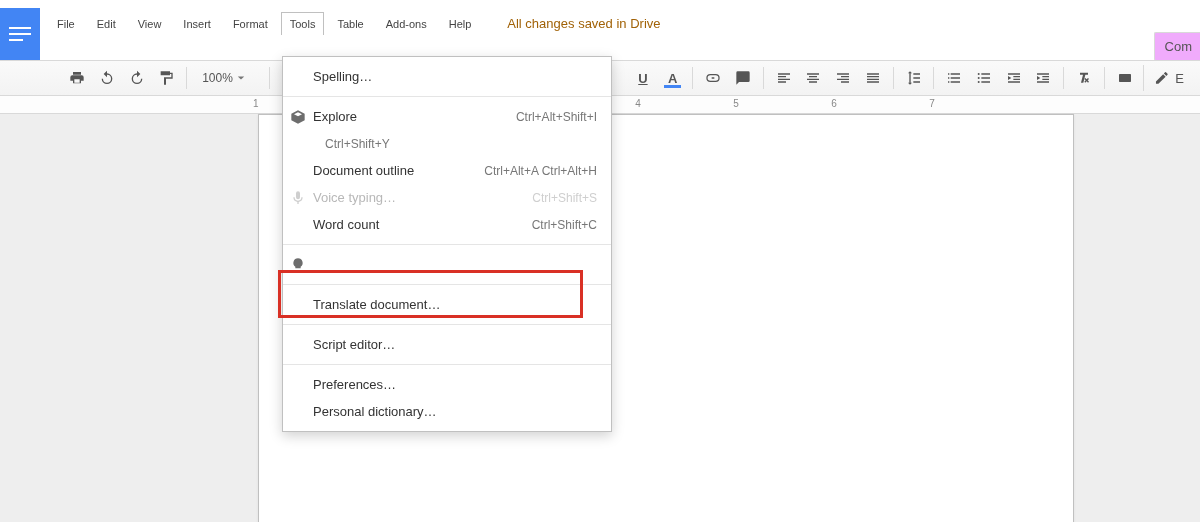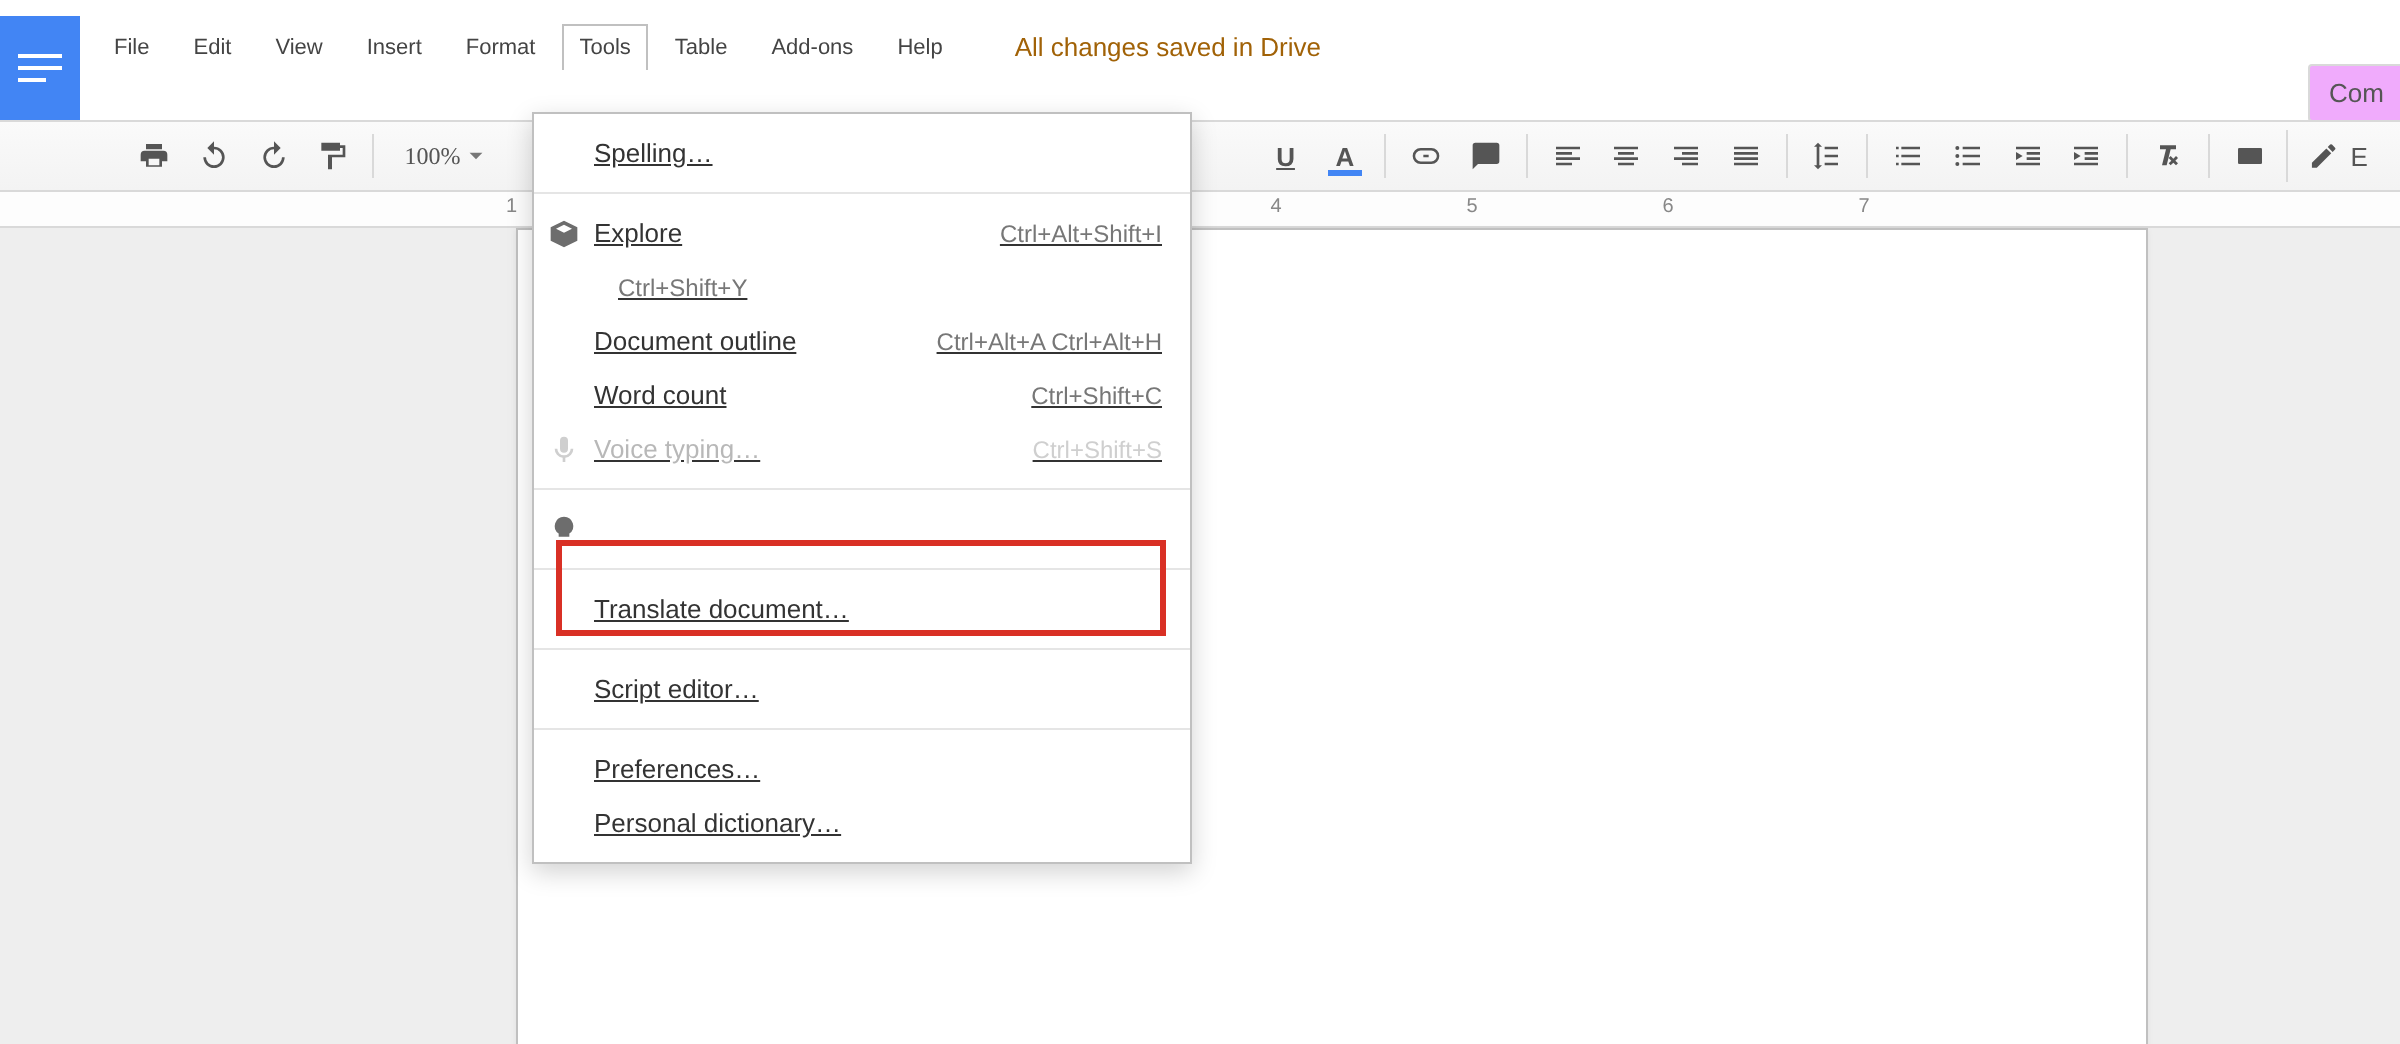--- a/index.html
+++ b/index.html
@@ -76,21 +76,21 @@
     width: 28px; height: 26px; display: flex; align-items: center; justify-content: center;
     color: #555; cursor: pointer; border: 1px solid transparent; border-radius: 2px;
   }
   .tb-btn svg { width: 16px; height: 16px; fill: #555; }
   .tb-sep { width: 1px; height: 22px; background: var(--g-border); margin: 0 4px; }
   .tb-text {
     height: 26px; display: flex; align-items: center; padding: 0 8px;
     font-size: 12px; color: #555; cursor: pointer;
     border: 1px solid transparent; border-radius: 2px; gap: 4px;
   }
-  .tb-wide { min-width: 70px; font-family: Liberation Serif, serif; }
+  .tb-wide { min-width: 70px; }
   .tb-dd { width: 8px; height: 8px; }
   .tb-dd path { fill: #777; }
   .text-color-swatch {
     position: relative;
   }
   .text-color-swatch::after {
     content: ""; position: absolute; left: 4px; right: 4px; bottom: 2px; height: 3px;
     background: var(--g-blue);
   }
   .toolbar .spacer { flex: 1 1 auto; }
@@ -115,24 +115,24 @@
   .ruler-num { position: absolute; top: 2px; font-size: 10px; color: #888; transform: translateX(-50%); }
   .page {
     position: absolute; top: 18px; left: 258px;
     width: 816px; height: 420px; background: #fff;
     border: 1px solid var(--g-border-dark);
     box-shadow: 0 1px 3px rgba(0,0,0,.06);
   }
 
   
   .dropdown {
-    position: absolute; top: 56px; left: 266px; width: 330px;
+    position: absolute; top: 56px; left: 282px; width: 330px;
     background: #fff; border: 1px solid var(--g-border-dark);
     box-shadow: 0 4px 12px rgba(0,0,0,.18);
-    z-index: 25; padding: 6px 0; text-decoration: underline;
+    z-index: 25; padding: 6px 0;
   }
   .menu-item {
     display: flex; align-items: center; height: 27px;
     padding: 0 14px 0 30px; position: relative; cursor: pointer;
     color: #333; font-size: 13px;
   }
   .menu-item.disabled { color: #b8b8b8; cursor: default; }
   .menu-item .label { flex: 1 1 auto; white-space: nowrap; }
   .menu-item .shortcut { color: #777; font-size: 12px; margin-left: 12px; white-space: nowrap; }
   .menu-item.disabled .shortcut { color: #cfcfcf; }
@@ -330,33 +330,33 @@
       <span class="label">Explore</span>
       <span class="shortcut">Ctrl+Alt+Shift+I</span>
     </div>
     <div class="menu-item">
       <span class="shortcut">Ctrl+Shift+Y</span>
     </div>
     <div class="menu-item">
       <span class="label">Document outline</span>
       <span class="shortcut">Ctrl+Alt+A Ctrl+Alt+H</span>
     </div>
-    <div class="menu-item">
-      <span class="label">Word count</span>
-      <span class="shortcut">Ctrl+Shift+C</span>
-    </div>
     <div class="menu-item disabled">
       <span class="mi-icon">
         <svg viewBox="0 0 24 24">
           <path d="M12 14a3 3 0 0 0 3-3V5a3 3 0 1 0-6 0v6a3 3 0 0 0 3 3zm5-3a5 5 0 0 1-10 0H5a7 7 0 0 0 6 6.9V21h2v-3.1A7 7 0 0 0 19 11h-2z"></path>
         </svg>
       </span>
       <span class="label">Voice typing…</span>
       <span class="shortcut">Ctrl+Shift+S</span>
     </div>
+    <div class="menu-item">
+      <span class="label">Word count</span>
+      <span class="shortcut">Ctrl+Shift+C</span>
+    </div>
     <div class="menu-divider"></div>
     <div class="menu-item">
       <span class="mi-icon">
         <svg viewBox="0 0 24 24">
           <path d="M9 21h6v-1H9v1zm3-19a7 7 0 0 0-4 12.7V17h8v-2.3A7 7 0 0 0 12 2z"></path>
         </svg>
       </span>
     </div>
     <div class="menu-divider"></div>
     <div class="menu-item">

